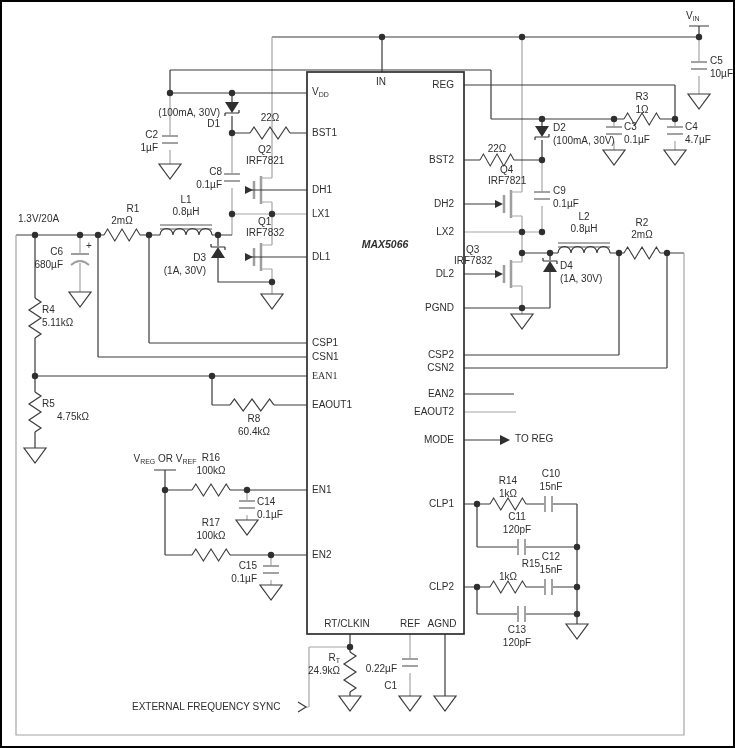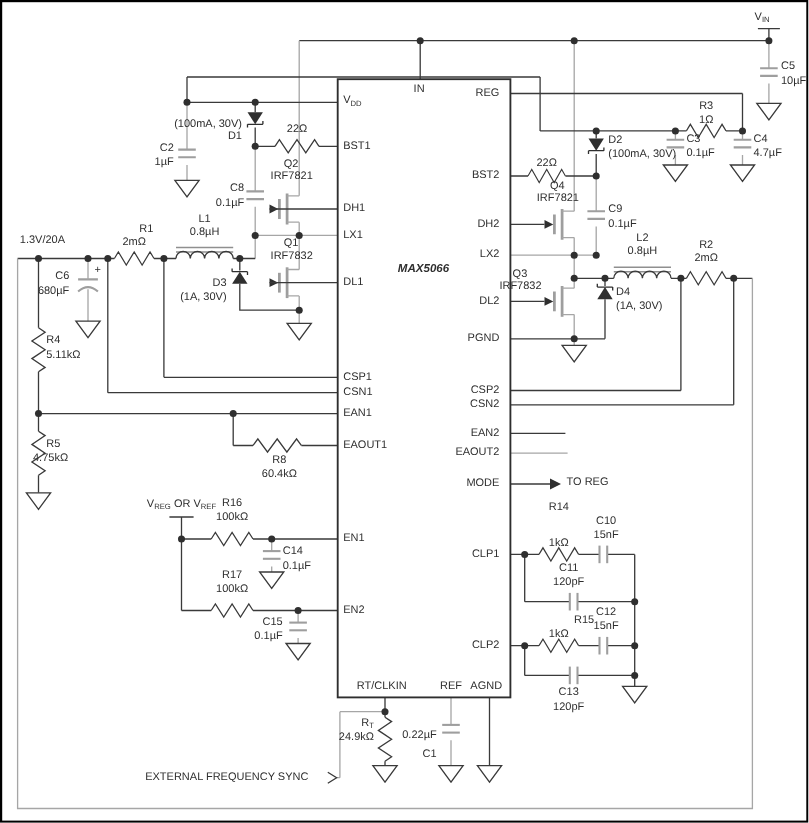--- a/index.html
+++ b/index.html
@@ -254,21 +254,21 @@
 </svg>
 
 <div class="lbl" style="left:374px;top:74px;">IN</div>
 <div class="lbl" style="left:310px;top:84px;"><span>V</span><span class="sb">DD</span></div>
 <div class="lbl" style="left:310px;top:125px;">BST1</div>
 <div class="lbl" style="left:310px;top:182px;">DH1</div>
 <div class="lbl" style="left:310px;top:206px;">LX1</div>
 <div class="lbl" style="left:310px;top:249px;">DL1</div>
 <div class="lbl" style="left:310px;top:335px;">CSP1</div>
 <div class="lbl" style="left:310px;top:349px;">CSN1</div>
-<div class="lbl" style="left:310px;top:368px;">EAN1</div>
+<div class="lbl" style="left:310px;top:368px;font-family:Liberation Serif, serif;">EAN1</div>
 <div class="lbl" style="left:310px;top:397px;">EAOUT1</div>
 <div class="lbl" style="left:310px;top:482px;">EN1</div>
 <div class="lbl" style="left:310px;top:547px;">EN2</div>
 <div class="lbl ctr" style="left:345px;top:616px;">RT/CLKIN</div>
 <div class="lbl ctr" style="left:408px;top:616px;">REF</div>
 <div class="lbl ctr" style="left:440px;top:616px;">AGND</div>
 <div class="lbl ra" style="right:279px;top:77px;">REG</div>
 <div class="lbl ra" style="right:279px;top:152px;">BST2</div>
 <div class="lbl ra" style="right:279px;top:196px;">DH2</div>
 <div class="lbl ra" style="right:279px;top:224px;">LX2</div>
@@ -328,32 +328,32 @@
 <div class="lbl ctr" style="left:120px;top:213px;">2mΩ</div>
 <div class="lbl" style="left:256px;top:214px;">Q1</div>
 <div class="lbl" style="left:244px;top:225px;">IRF7832</div>
 <div class="lbl ra" style="right:527px;top:250px;">D3</div>
 <div class="lbl ra" style="right:527px;top:263px;">(1A, 30V)</div>
 <div class="lbl ra" style="right:670px;top:244px;">C6</div>
 <div class="lbl ra" style="right:670px;top:257px;">680µF</div>
 <div class="lbl" style="left:40px;top:302px;">R4</div>
 <div class="lbl" style="left:40px;top:315px;">5.11kΩ</div>
 <div class="lbl" style="left:40px;top:396px;">R5</div>
-<div class="lbl" style="left:28px;top:409px;">4.75kΩ</div>
+<div class="lbl" style="left:55px;top:409px;">4.75kΩ</div>
 <div class="lbl ctr" style="left:252px;top:411px;">R8</div>
 <div class="lbl ctr" style="left:252px;top:424px;">60.4kΩ</div>
 <div class="lbl ctr" style="left:209px;top:450px;">R16</div>
 <div class="lbl ctr" style="left:209px;top:463px;">100kΩ</div>
 <div class="lbl" style="left:255px;top:494px;">C14</div>
 <div class="lbl" style="left:255px;top:507px;">0.1µF</div>
 <div class="lbl ctr" style="left:209px;top:515px;">R17</div>
 <div class="lbl ctr" style="left:209px;top:528px;">100kΩ</div>
 <div class="lbl ra" style="right:476px;top:558px;">C15</div>
 <div class="lbl ra" style="right:476px;top:571px;">0.1µF</div>
-<div class="lbl ctr" style="left:506px;top:454px;">R14</div>
+<div class="lbl ctr" style="left:506px;top:473px;">R14</div>
 <div class="lbl ctr" style="left:506px;top:486px;">1kΩ</div>
 <div class="lbl ctr" style="left:549px;top:466px;">C10</div>
 <div class="lbl ctr" style="left:549px;top:479px;">15nF</div>
 <div class="lbl ctr" style="left:515px;top:509px;text-align:right;">C11</div>
 <div class="lbl ctr" style="left:515px;top:522px;">120pF</div>
 <div class="lbl ctr" style="left:529px;top:556px;">R15</div>
 <div class="lbl ctr" style="left:506px;top:569px;">1kΩ</div>
 <div class="lbl ctr" style="left:549px;top:549px;">C12</div>
 <div class="lbl ctr" style="left:549px;top:562px;">15nF</div>
 <div class="lbl ctr" style="left:515px;top:622px;">C13</div>

